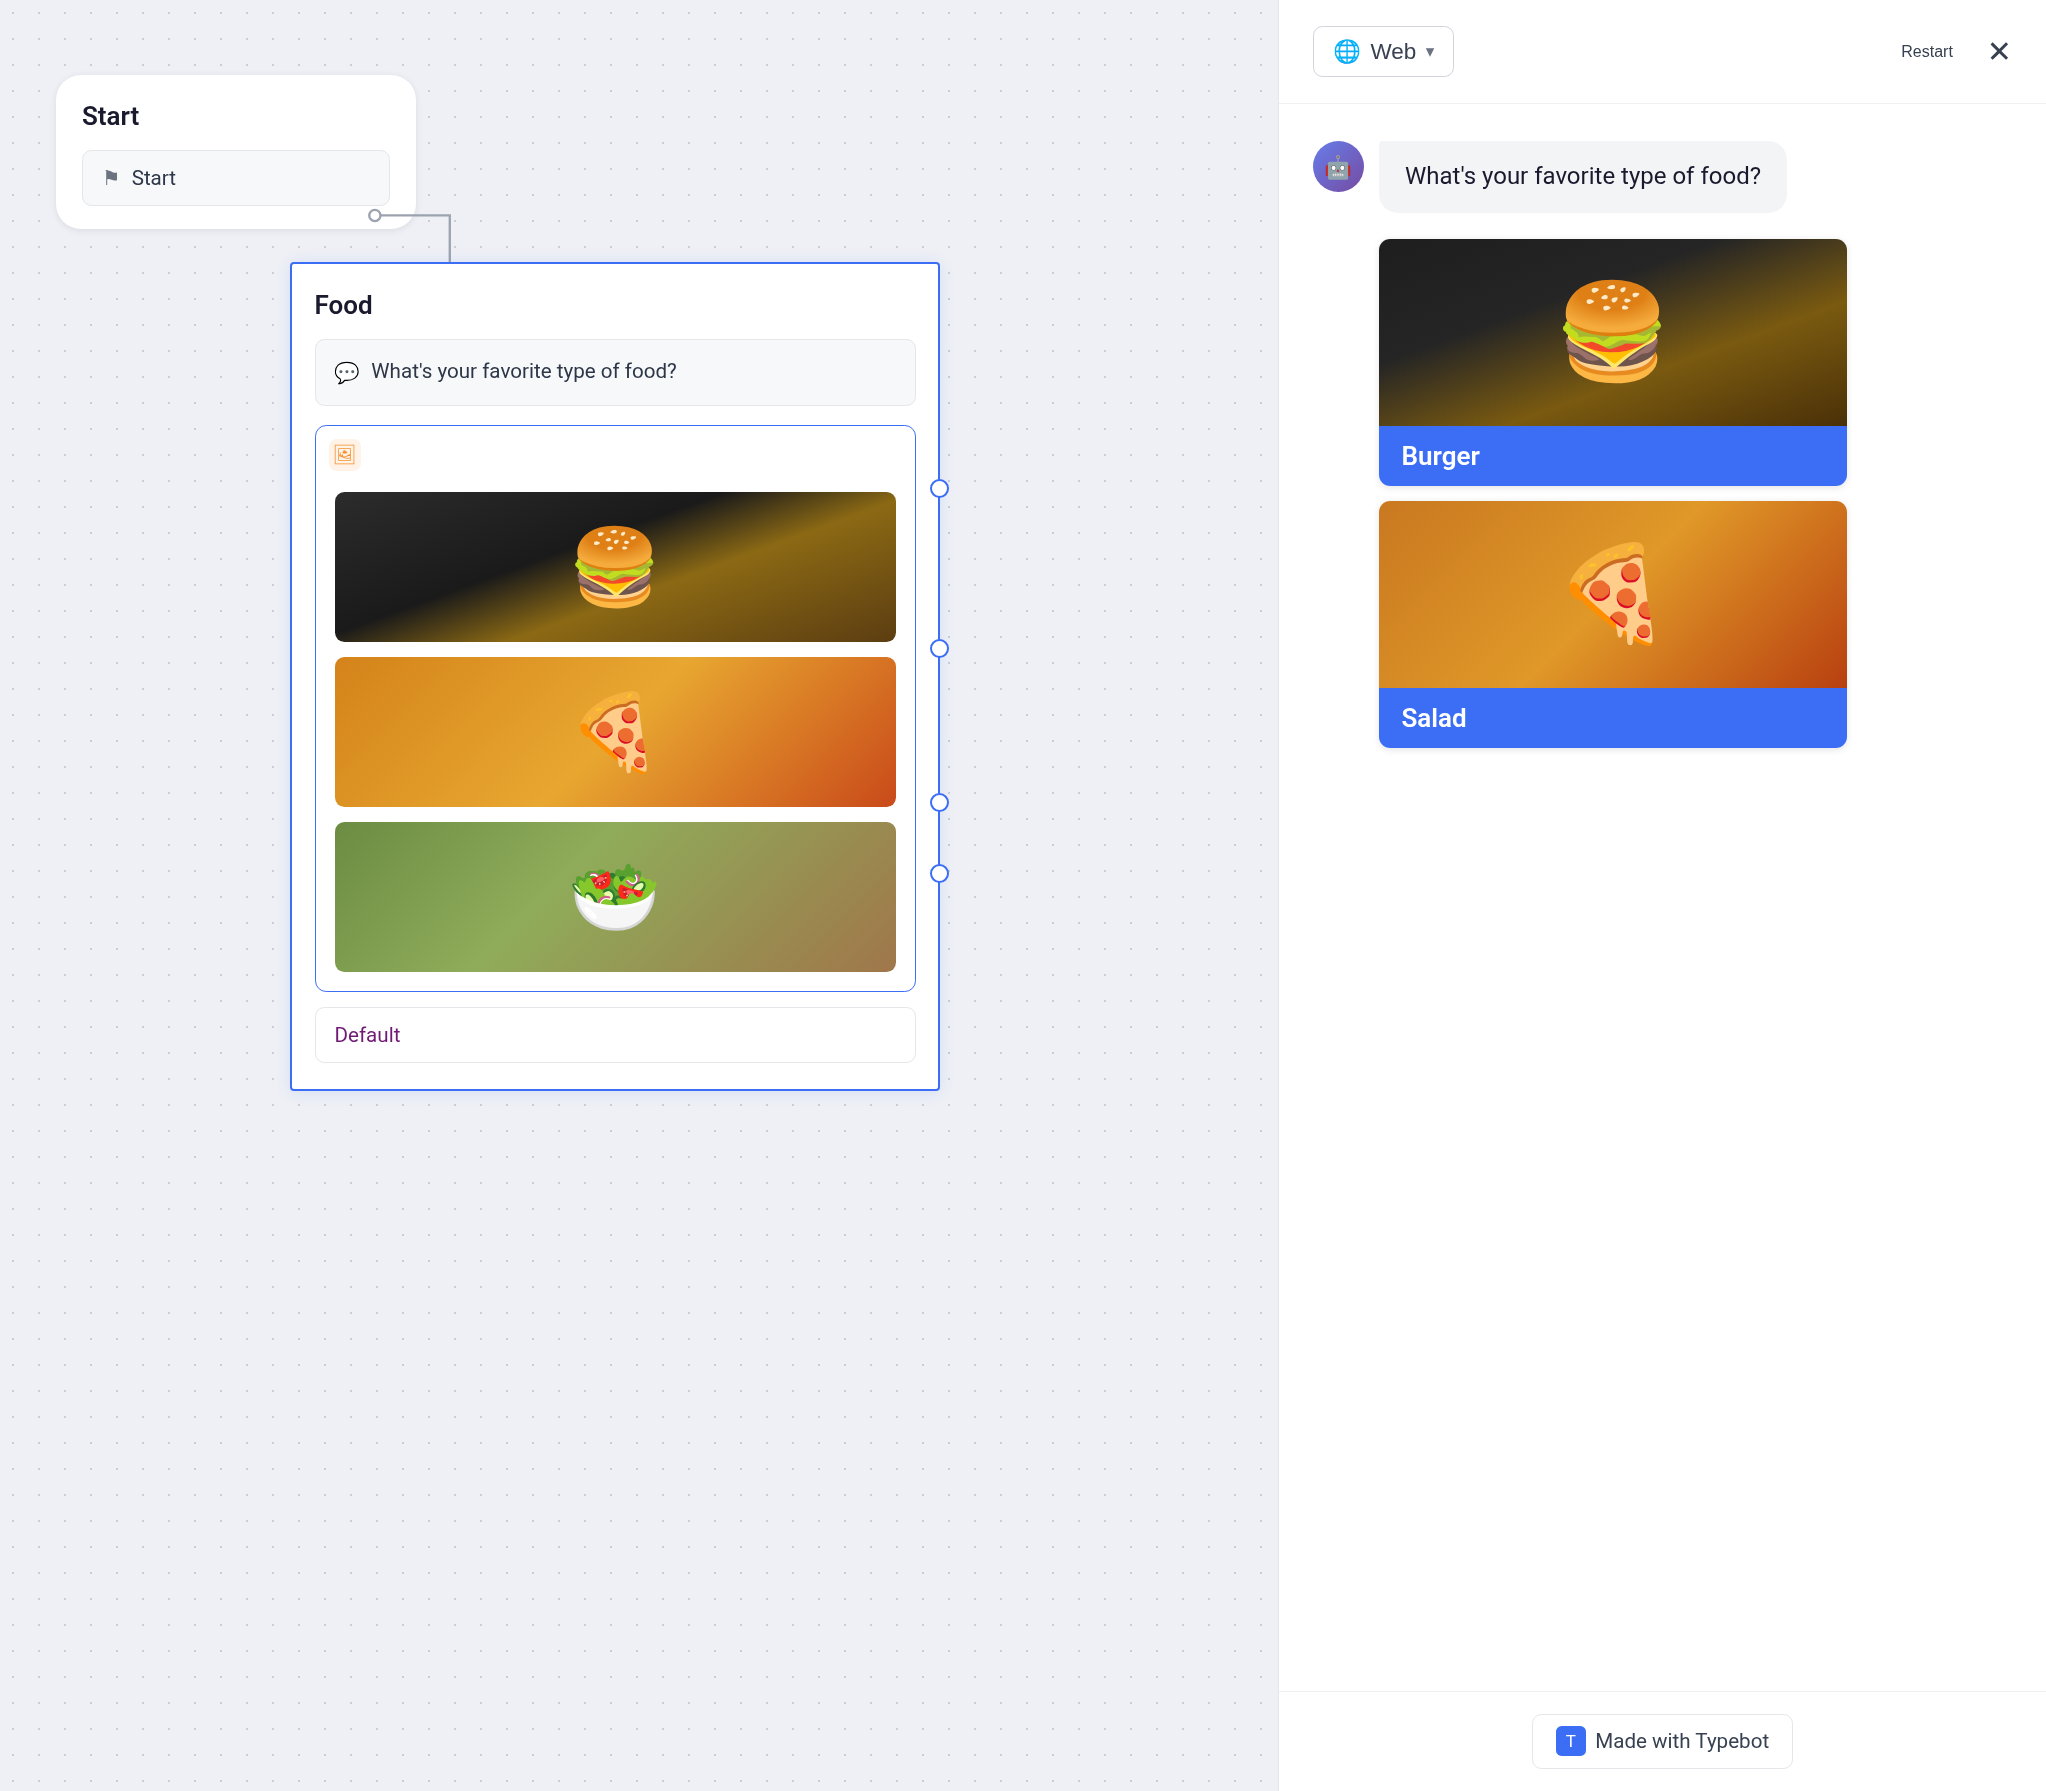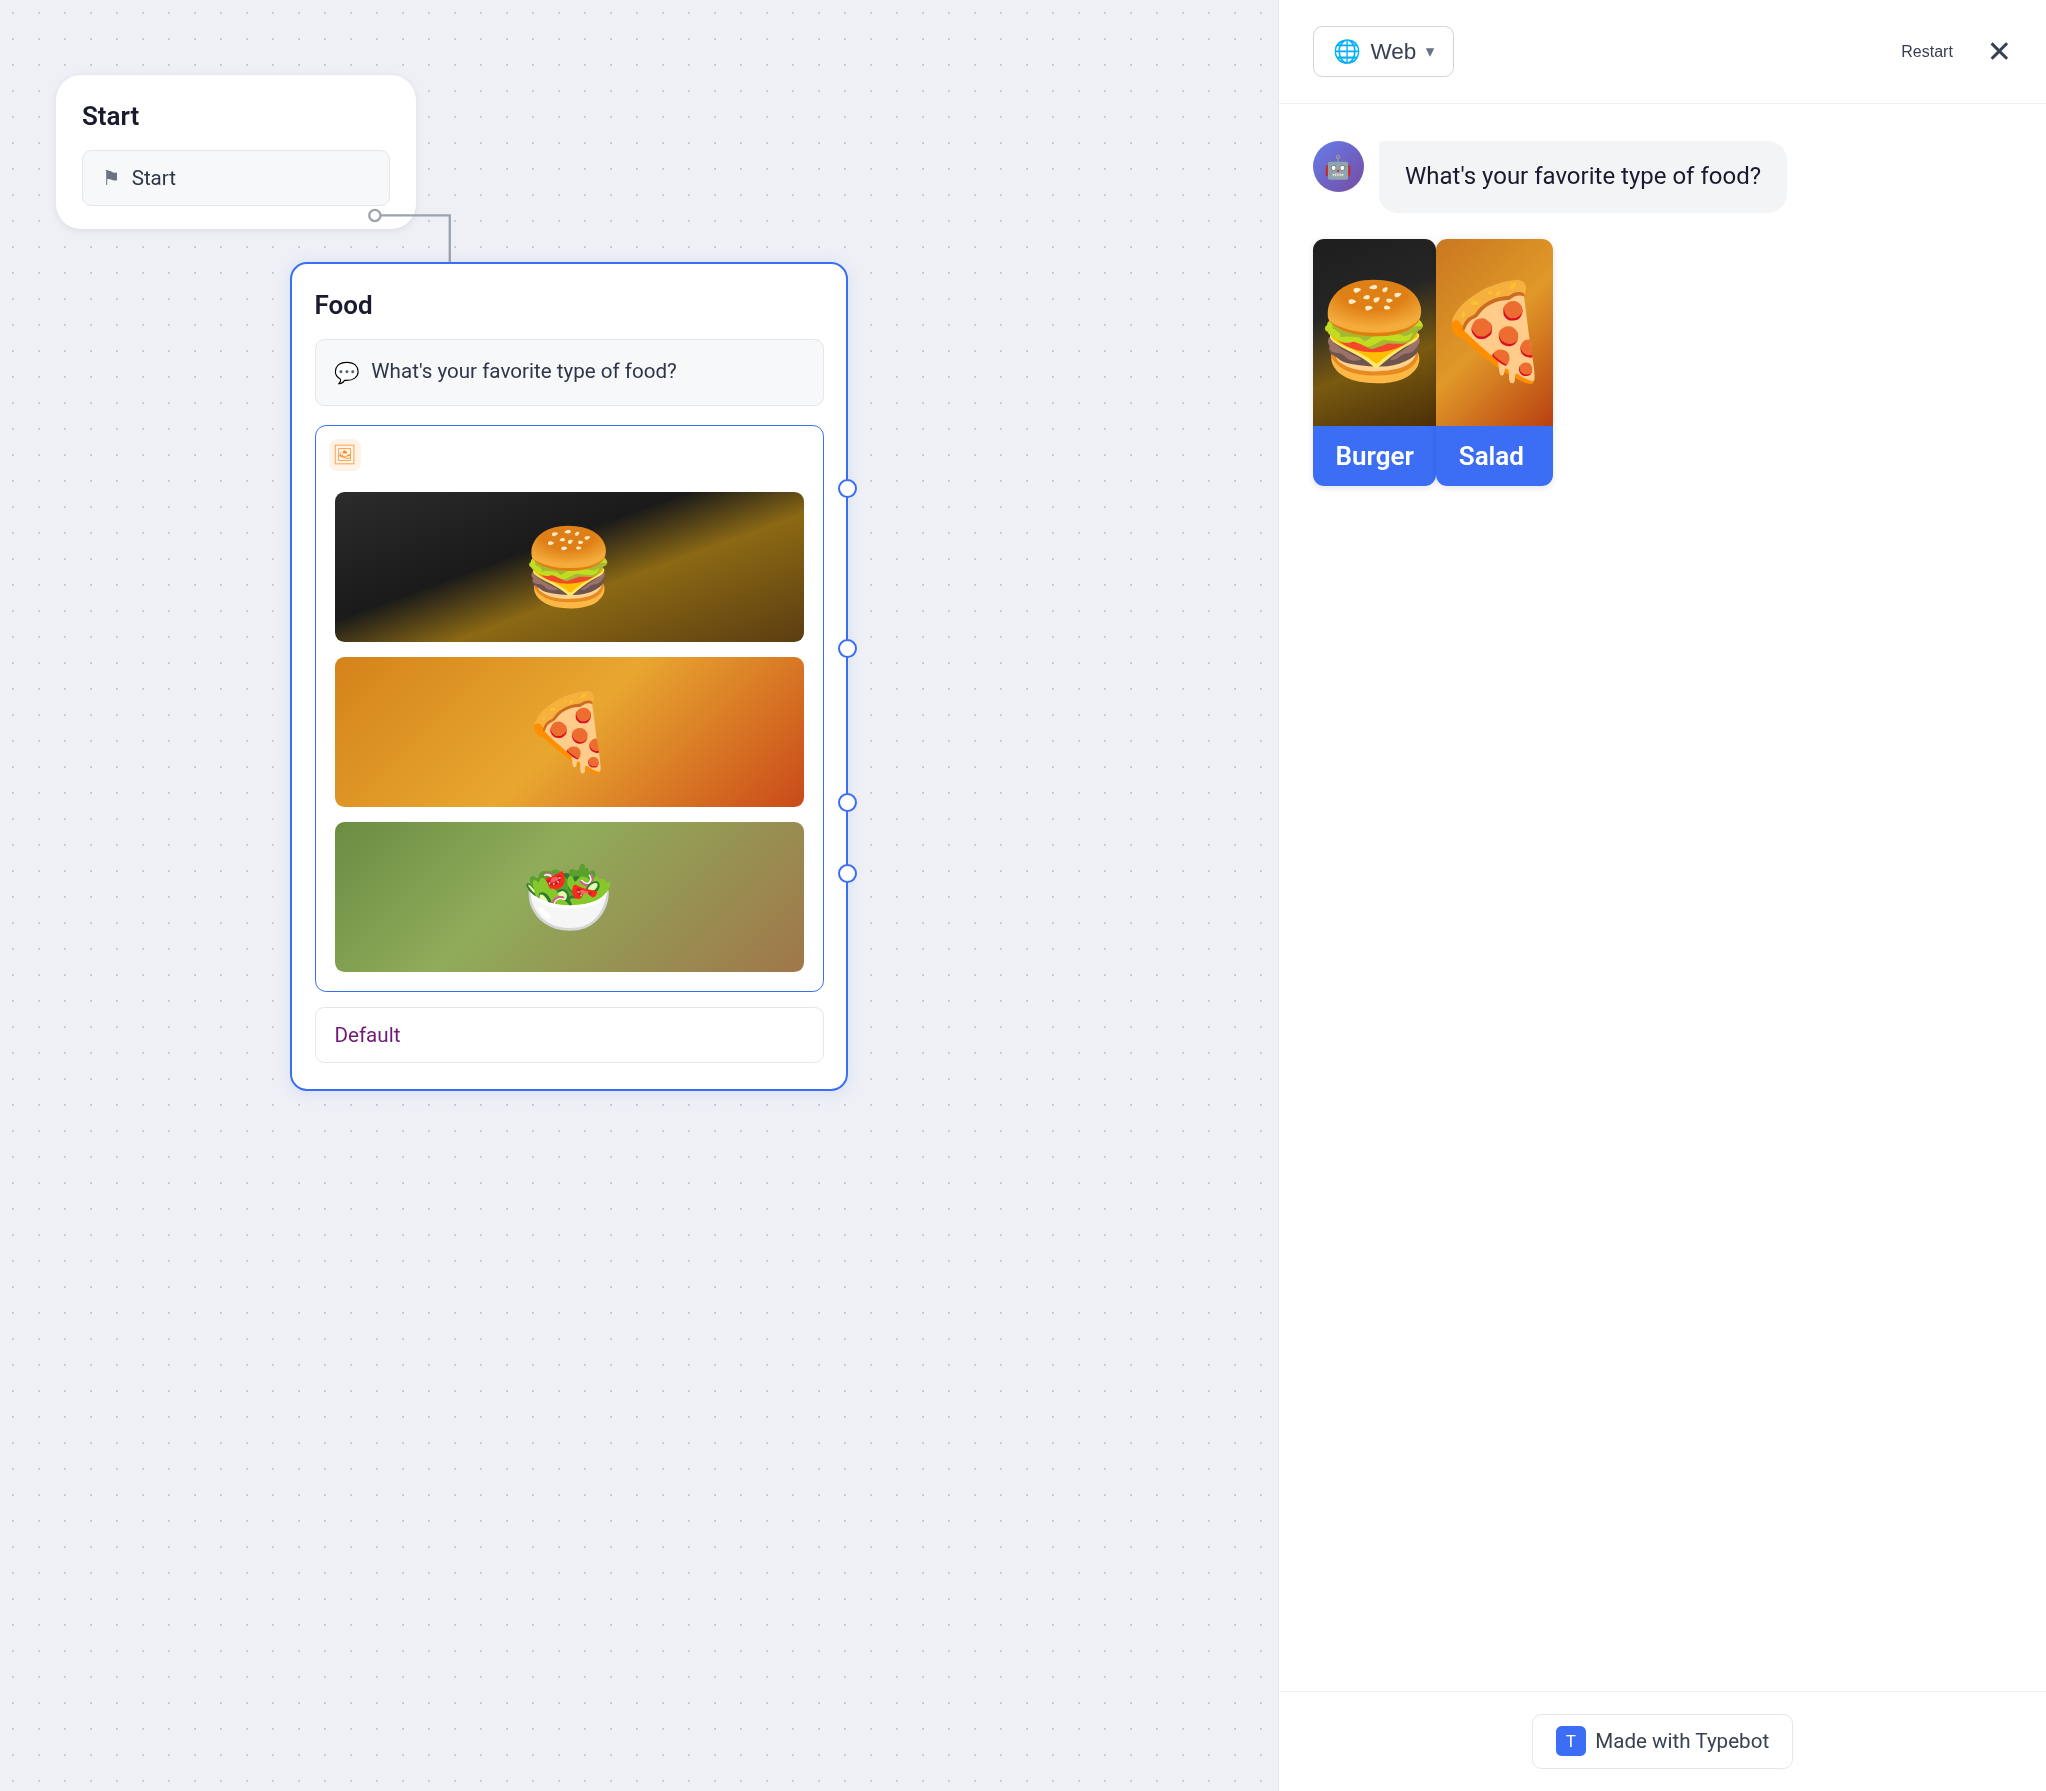--- a/index.html
+++ b/index.html
@@ -65,23 +65,23 @@
       pointer-events: none;
     }
 
     
     .food-node {
       position: absolute;
       top: 262px;
       left: 290px;
       background: white;
       border: 2.3px solid #3b6ef5;
-      border-radius: 17px;
+      border-radius: 4px;
       padding: 26px 22.5px;
-      width: 558px;
+      width: 650px;
       box-shadow: 0 1.9px 15px rgba(59,110,245,0.12);
     }
     .food-node-title {
       font-size: 26px;
       font-weight: 600;
       color: #1a1a2e;
       margin-bottom: 19px;
     }
     .question-block {
       background: #f7f8fa;
@@ -284,22 +284,23 @@
       border-top-left-radius: 3.7px;
       padding: 19px 26px;
       font-size: 24px;
       color: #1a1a2e;
       line-height: 1.4;
       max-width: 562px;
     }
 
     
     .food-choices {
-      display: flex;
-      flex-direction: row;
+      margin-left: 66px;
+      display: flex;
+      flex-direction: column;
       gap: 0;
       width: 468px;
     }
 
     .food-card {
       border-radius: 11.2px;
       overflow: hidden;
       margin-bottom: 15px;
       cursor: pointer;
       box-shadow: 0 1.9px 7.5px rgba(0,0,0,0.1);

